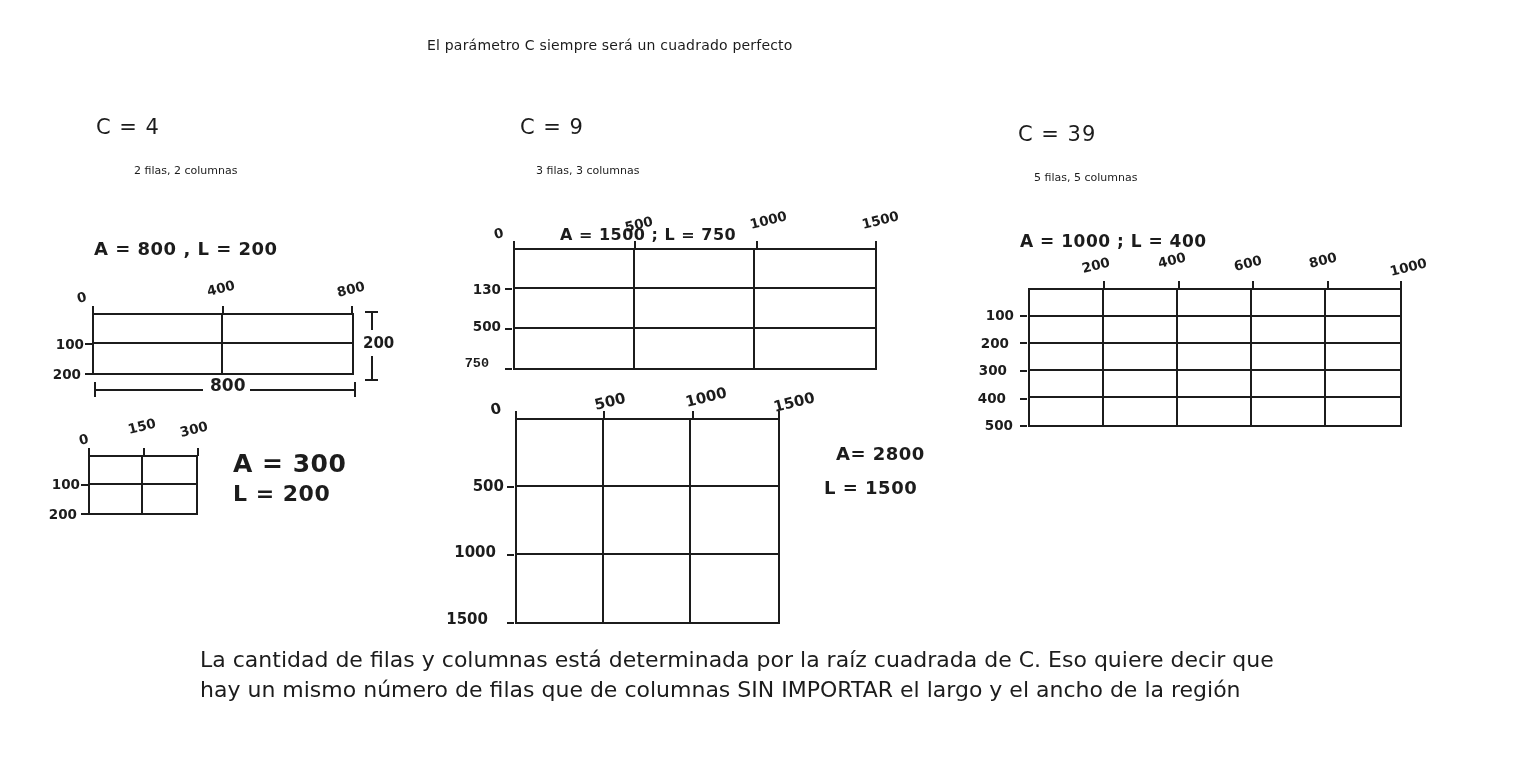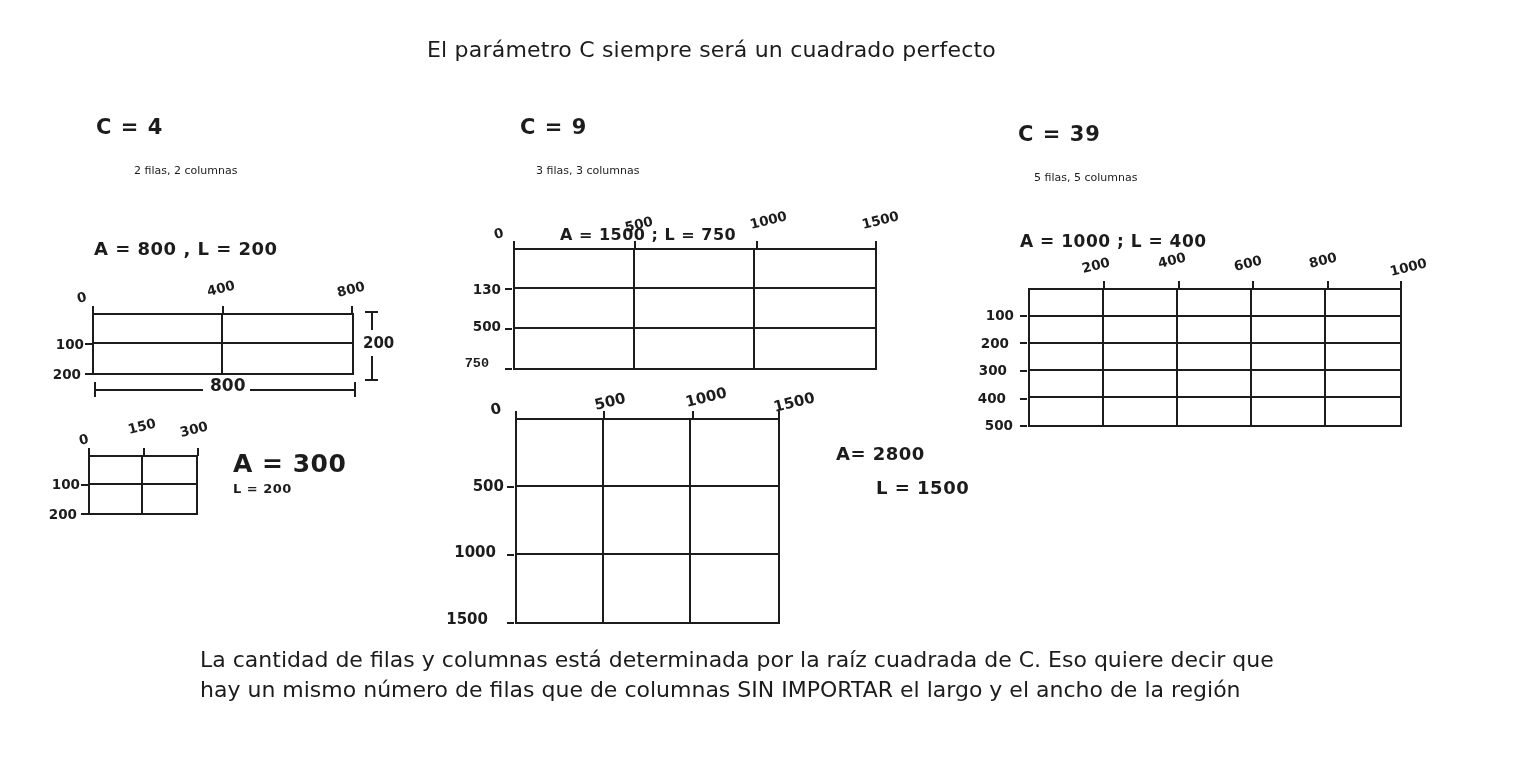--- a/index.html
+++ b/index.html
@@ -5,22 +5,22 @@
   html,body{margin:0;padding:0;background:#ffffff;}
   #canvas{
     position:relative;
     width:1532px;height:757px;
     background:#ffffff;
     font-family:"DejaVu Sans",sans-serif;
     color:#1c1c1c;
     overflow:hidden;
   }
   .abs{position:absolute;}
-  .title{font-size:22px;font-weight:500;letter-spacing:.2px;}
-  .heading{font-size:21px;font-weight:700;letter-spacing:1px;}
+  .title{font-size:14px;font-weight:500;letter-spacing:.2px;}
+  .heading{font-size:21px;font-weight:400;letter-spacing:1px;}
   .subheading{font-size:11px;font-weight:500;}
   .params{font-size:18px;font-weight:700;letter-spacing:.5px;}
   .sidelabel{font-size:18px;font-weight:700;letter-spacing:.5px;}
   .footer-line{font-size:22px;font-weight:500;}
 
   .gridbox{
     position:absolute;display:grid;
     border:2px solid #1c1c1c;box-sizing:border-box;background:#fff;
   }
   .cell{border-right:2px solid #1c1c1c;border-bottom:2px solid #1c1c1c;}
@@ -90,21 +90,21 @@
   <span class="xlab" style="left:130px;top:421px;">150</span>
   <span class="xlab" style="left:182px;top:424px;">300</span>
   <div class="xtick" style="left:88px;top:448px;"></div>
   <div class="xtick" style="left:143px;top:448px;"></div>
   <div class="xtick" style="left:197px;top:448px;"></div>
   <span class="ylab" style="left:42px;top:476px;width:38px;">100</span>
   <span class="ylab" style="left:39px;top:506px;width:38px;">200</span>
   <div class="ytick" style="left:81px;top:484px;"></div>
   <div class="ytick" style="left:81px;top:513px;"></div>
   <div class="abs sidelabel" style="left:233px;top:449px;font-size:25px;">A = 300</div>
-  <div class="abs sidelabel" style="left:233px;top:481px;font-size:13px;">L = 200</div>
+  <div class="abs sidelabel" style="left:233px;top:481px;font-size:22px;">L = 200</div>
 
   <div class="abs heading" style="left:520px;top:115px;">C = 9</div>
   <div class="abs subheading" style="left:536px;top:164px;">3 filas, 3 columnas</div>
   <div class="abs params" style="left:560px;top:202px;font-size:16px;margin-top:23px;">A = 1500 ;   L = 750</div>
 
   <div class="gridbox g3" style="left: 513px; top: 248px; width: 364px; height: 122px; grid-template-columns: repeat(3, 1fr); grid-template-rows: repeat(3, 1fr);">
       <div class="cell"></div>
       <div class="cell"></div>
       <div class="cell"></div>
       <div class="cell"></div>
@@ -148,21 +148,21 @@
   <div class="xtick" style="left:603px;top:411px;"></div>
   <div class="xtick" style="left:692px;top:411px;"></div>
   <div class="xtick" style="left:778px;top:411px;"></div>
   <span class="ylab" style="left:452px;top:477px;width:52px;font-size:15px;">500</span>
   <span class="ylab" style="left:444px;top:543px;width:52px;font-size:15px;">1000</span>
   <span class="ylab" style="left:436px;top:610px;width:52px;font-size:15px;">1500</span>
   <div class="ytick" style="left:507px;top:486px;"></div>
   <div class="ytick" style="left:507px;top:554px;"></div>
   <div class="ytick" style="left:507px;top:622px;"></div>
   <div class="abs sidelabel" style="left:836px;top:443px;">A= 2800</div>
-  <div class="abs sidelabel" style="left:876px;top:477px;">L = 1500</div>
+  <div class="abs sidelabel" style="left:824px;top:477px;">L = 1500</div>
 
   <div class="abs heading" style="left:1018px;top:122px;">C = 39</div>
   <div class="abs subheading" style="left:1034px;top:171px;">5 filas, 5 columnas</div>
   <div class="abs params" style="left:1020px;top:231px;font-size:17px;">A = 1000   ;    L = 400</div>
 
   <div class="gridbox g5" style="left: 1028px; top: 288px; width: 374px; height: 139px; grid-template-columns: repeat(5, 1fr); grid-template-rows: repeat(5, 1fr);">
       <div class="cell"></div>
       <div class="cell"></div>
       <div class="cell"></div>
       <div class="cell"></div>

